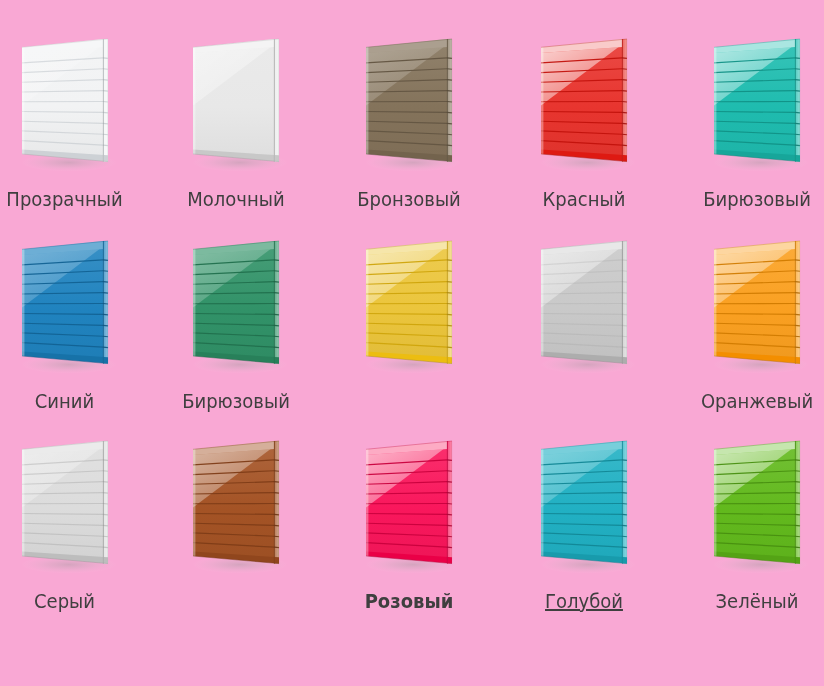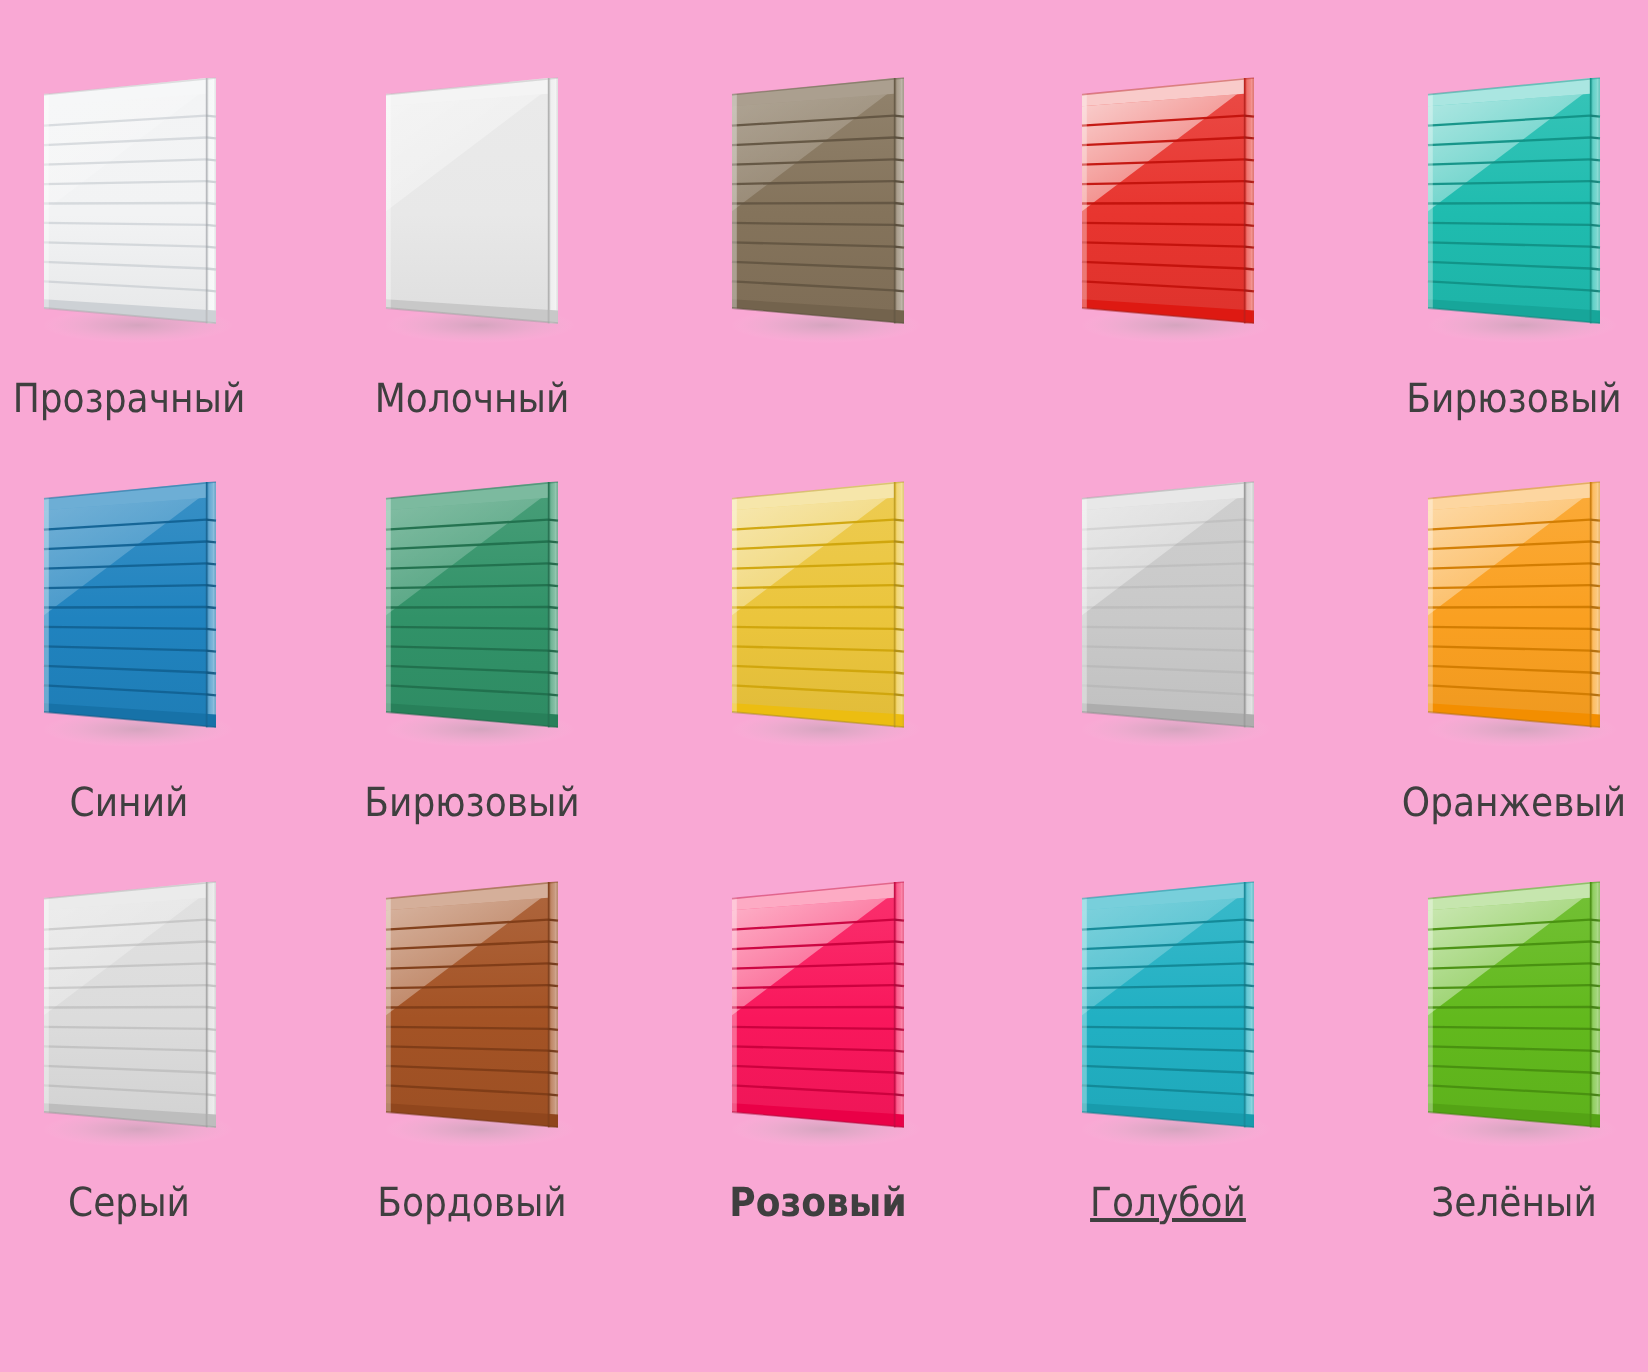--- a/index.html
+++ b/index.html
@@ -178,20 +178,21 @@
           <line x1="97" y1="122.18" x2="102" y2="122.68" stroke="#514535" stroke-width="1.15" stroke-opacity="0.855"></line>
         </g>
         <polygon points="16,126.60000000000001 102,132.29999999999998 102,138.6 16,131" fill="#73634d"></polygon>
         <polygon points="16,23.8 18.4,23.8 18.4,131.5 16,131.5" fill="#ffffff" fill-opacity="0.34"></polygon>
         <line x1="97.3" y1="16" x2="97.3" y2="138.6" stroke="#5c5140" stroke-width="0.9" stroke-opacity="0.5"></line>
         <line x1="101.6" y1="16" x2="101.6" y2="138.6" stroke="#72634e" stroke-width="0.8" stroke-opacity="0.45"></line>
         <line x1="16" y1="24.3" x2="102" y2="16" stroke="#675a47" stroke-width="0.8" stroke-opacity="0.45"></line>
         <line x1="16" y1="131" x2="102" y2="138.6" stroke="#5c5140" stroke-width="0.9" stroke-opacity="0.5"></line>
       </svg>
     </div>
+    <div class="label" style="left: 321px; top: 189px; width: 176px;">Бронзовый</div>
     <div class="cell" style="left: 525px; top: 23px;">
       <svg width="118" height="164.6" viewBox="0 0 118 164.6" class="panelsvg">
         <defs>
           <linearGradient id="gfp3" x1="0" y1="0" x2="0" y2="1">
             <stop offset="0" stop-color="#ea4944"></stop>
             <stop offset="0.55" stop-color="#e8352f"></stop>
             <stop offset="1" stop-color="#df332d"></stop>
           </linearGradient>
           <linearGradient id="ggp3" gradientUnits="userSpaceOnUse" x1="16" y1="30.1" x2="56.5" y2="88.42">
             <stop offset="0" stop-color="#ffffff" stop-opacity="0.720"></stop>
@@ -240,20 +241,21 @@
           <line x1="97" y1="122.18" x2="102" y2="122.68" stroke="#a10c07" stroke-width="1.15" stroke-opacity="0.855"></line>
         </g>
         <polygon points="16,126.60000000000001 102,132.29999999999998 102,138.6 16,131" fill="#de1912"></polygon>
         <polygon points="16,23.8 18.4,23.8 18.4,131.5 16,131.5" fill="#ffffff" fill-opacity="0.34"></polygon>
         <line x1="97.3" y1="16" x2="97.3" y2="138.6" stroke="#a22521" stroke-width="0.9" stroke-opacity="0.5"></line>
         <line x1="101.6" y1="16" x2="101.6" y2="138.6" stroke="#c82e28" stroke-width="0.8" stroke-opacity="0.45"></line>
         <line x1="16" y1="24.3" x2="102" y2="16" stroke="#b52925" stroke-width="0.8" stroke-opacity="0.45"></line>
         <line x1="16" y1="131" x2="102" y2="138.6" stroke="#a22521" stroke-width="0.9" stroke-opacity="0.5"></line>
       </svg>
     </div>
+    <div class="label" style="left: 496px; top: 189px; width: 176px;">Красный</div>
     <div class="cell" style="left: 698px; top: 23px;">
       <svg width="118" height="164.6" viewBox="0 0 118 164.6" class="panelsvg">
         <defs>
           <linearGradient id="gfp4" x1="0" y1="0" x2="0" y2="1">
             <stop offset="0" stop-color="#35c3b7"></stop>
             <stop offset="0.55" stop-color="#1fbcaf"></stop>
             <stop offset="1" stop-color="#1eb4a8"></stop>
           </linearGradient>
           <linearGradient id="ggp4" gradientUnits="userSpaceOnUse" x1="16" y1="30.1" x2="56.5" y2="88.42">
             <stop offset="0" stop-color="#ffffff" stop-opacity="0.590"></stop>
@@ -741,21 +743,20 @@
           <line x1="97" y1="122.18" x2="102" y2="122.68" stroke="#683010" stroke-width="1.15" stroke-opacity="0.855"></line>
         </g>
         <polygon points="16,126.60000000000001 102,132.29999999999998 102,138.6 16,131" fill="#90461d"></polygon>
         <polygon points="16,23.8 18.4,23.8 18.4,131.5 16,131.5" fill="#ffffff" fill-opacity="0.34"></polygon>
         <line x1="97.3" y1="16" x2="97.3" y2="138.6" stroke="#733a1a" stroke-width="0.9" stroke-opacity="0.5"></line>
         <line x1="101.6" y1="16" x2="101.6" y2="138.6" stroke="#8d4720" stroke-width="0.8" stroke-opacity="0.45"></line>
         <line x1="16" y1="24.3" x2="102" y2="16" stroke="#80411d" stroke-width="0.8" stroke-opacity="0.45"></line>
         <line x1="16" y1="131" x2="102" y2="138.6" stroke="#733a1a" stroke-width="0.9" stroke-opacity="0.5"></line>
       </svg>
     </div>
-    <div class="label" style="left: 148px; top: 591px; width: 176px;">Бордовый</div>
     <div class="cell" style="left: 350px; top: 425px;">
       <svg width="118" height="164.6" viewBox="0 0 118 164.6" class="panelsvg">
         <defs>
           <linearGradient id="gfp12" x1="0" y1="0" x2="0" y2="1">
             <stop offset="0" stop-color="#fa2e6c"></stop>
             <stop offset="0.55" stop-color="#f9175c"></stop>
             <stop offset="1" stop-color="#ef1658"></stop>
           </linearGradient>
           <linearGradient id="ggp12" gradientUnits="userSpaceOnUse" x1="16" y1="30.1" x2="56.5" y2="88.42">
             <stop offset="0" stop-color="#ffffff" stop-opacity="0.610"></stop>

